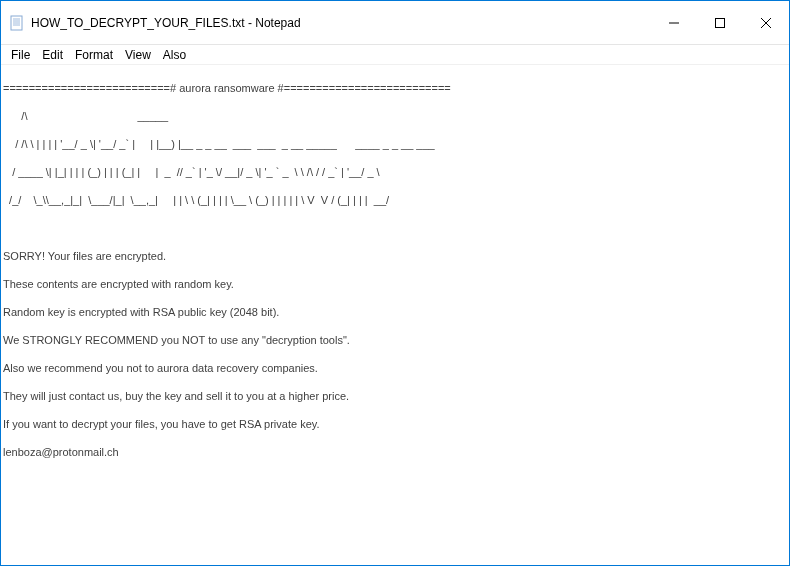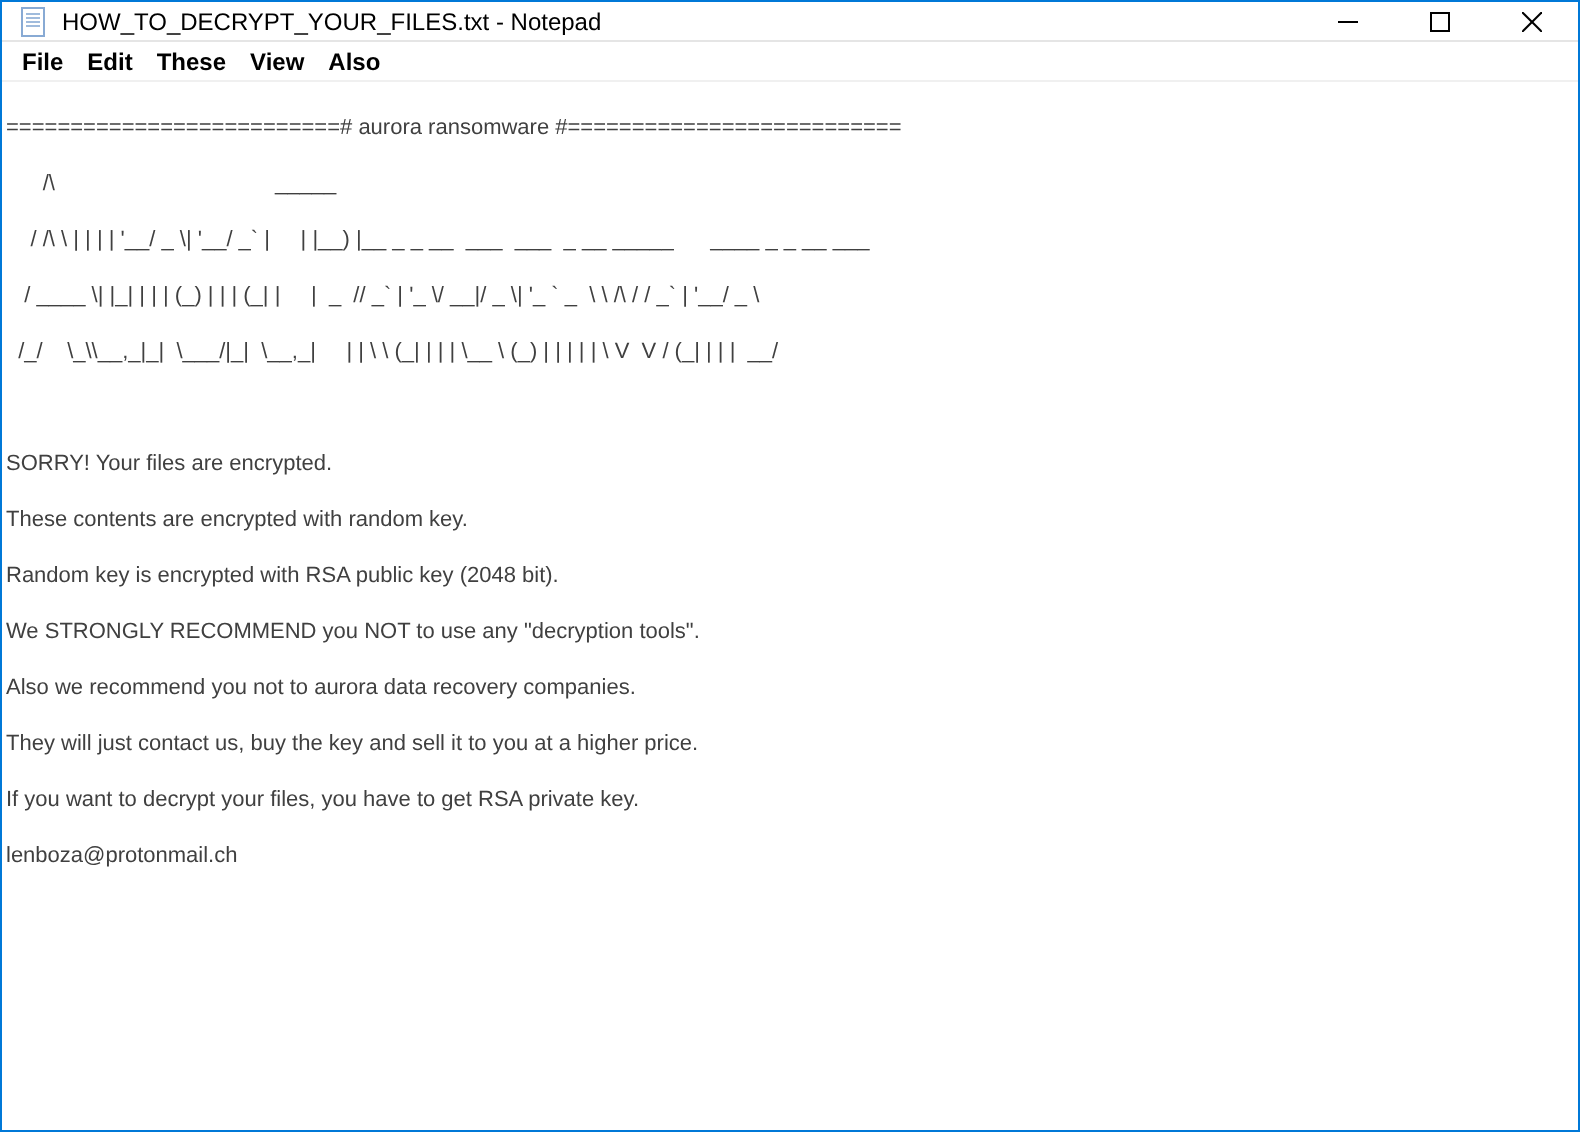--- a/index.html
+++ b/index.html
@@ -9,21 +9,21 @@
     }
     body {
       font-family: "Segoe UI", Tahoma, sans-serif;
       background: #fff;
       width: 790px;
       height: 566px;
       overflow: hidden;
       border: 1px solid #0078d7;
     }
     .titlebar {
-      height: 20px;
+      height: 44px;
       background: #fff;
       display: flex;
       align-items: center;
       border-bottom: 1px solid #e5e5e5;
     }
     .titlebar-icon {
       width: 16px;
       height: 16px;
       margin: 0 6px 0 8px;
       display: flex;
@@ -51,21 +51,20 @@
       width: 10px;
       height: 10px;
     }
     .menubar {
       height: 20px;
       display: flex;
       align-items: center;
       padding: 0 4px;
       font-size: 12px;
       border-bottom: 1px solid #f0f0f0;
-      font-weight: bold;
     }
     .menu-item {
       padding: 2px 6px;
       cursor: default;
     }
     .content {
       padding: 2px;
       font-family: Liberation Sans, sans-serif;
       font-size: 11px;
       line-height: 14px;
@@ -108,21 +107,21 @@
         <line x1="0" y1="0" x2="10" y2="10" stroke="currentColor" stroke-width="1"></line>
         <line x1="10" y1="0" x2="0" y2="10" stroke="currentColor" stroke-width="1"></line>
       </svg>
     </div>
   </div>
 </div>
 
 <div class="menubar">
   <div class="menu-item">File</div>
   <div class="menu-item">Edit</div>
-  <div class="menu-item">These</div>
+  <div class="menu-item">Format</div>
   <div class="menu-item">View</div>
   <div class="menu-item">Also</div>
 </div>
 
 <div class="content">
 <div class="content-line">==========================# aurora ransomware #==========================</div>
 <div class="content-line">      /\                                    _____</div>
 <div class="content-line">    / /\ \ | | | | '__/ _ \| '__/ _` |     | |__) |__ _ _ __  ___  ___  _ __ _____      ____ _ _ __ ___</div>
 <div class="content-line">   / ____ \| |_| | | | (_) | | | (_| |     |  _  // _` | '_ \/ __|/ _ \| '_ ` _  \ \ /\ / / _` | '__/ _ \</div>
 <div class="content-line">  /_/    \_\\__,_|_|  \___/|_|  \__,_|     | | \ \ (_| | | | \__ \ (_) | | | | | \ V  V / (_| | | |  __/</div>

